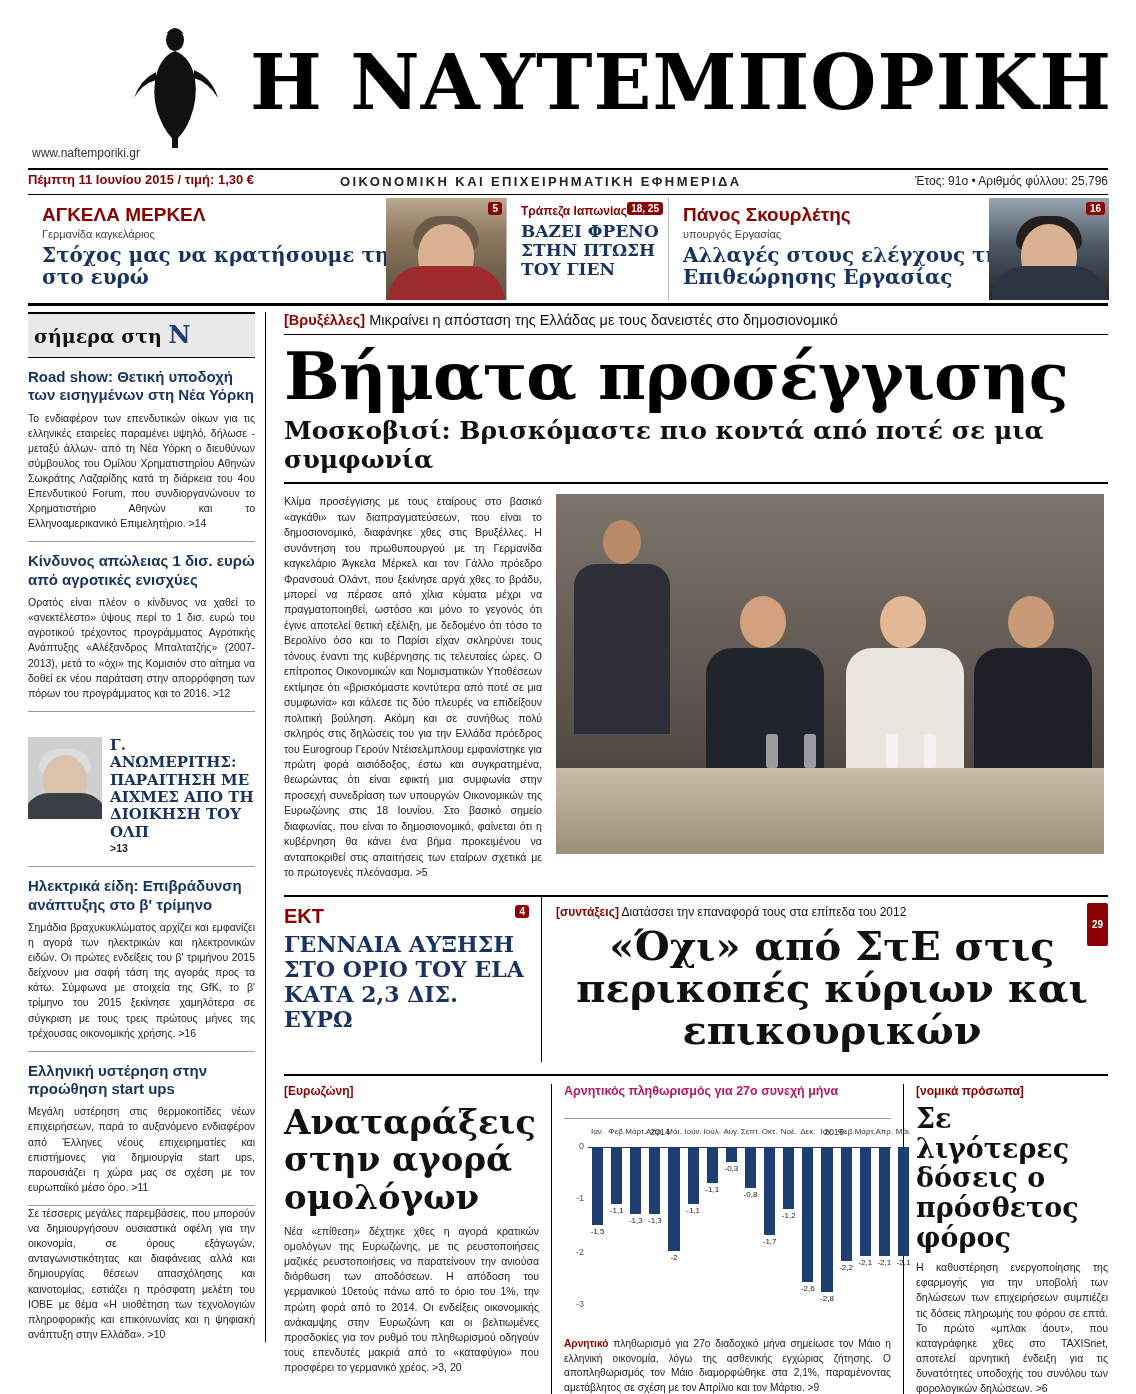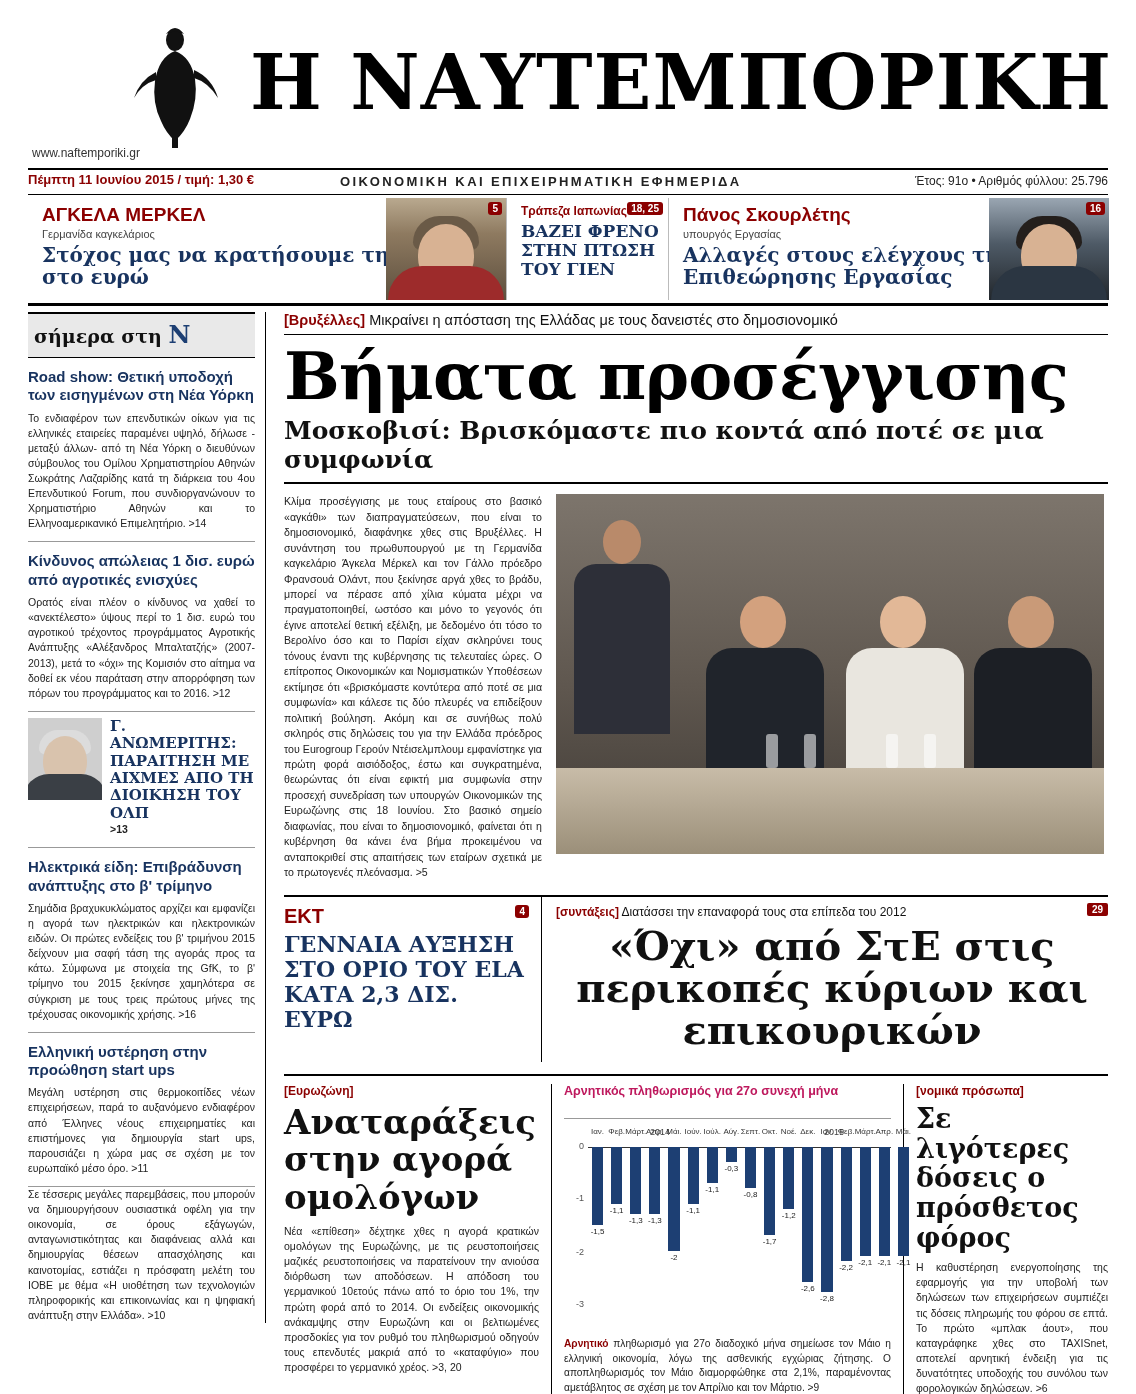--- a/index.html
+++ b/index.html
@@ -41,21 +41,21 @@
   .col-left{position:absolute;left:0;top:0;width:238px;border-right:1px solid #000;padding-right:10px;box-sizing:border-box;}
   .main{position:absolute;left:256px;top:0;width:824px;}
 
   .today-box{border-top:2px solid #000;border-bottom:1px solid #000;padding:6px 0 8px 0;background:#e9e9e9;}
   .today-label{font-family:"DejaVu Serif",serif;font-weight:bold;font-size:19px;color:#111;padding-left:6px;}
   .today-label .n{display:inline-block;font-size:24px;color:#1d3f73;}
   .lead{font-family:"Liberation Sans",sans-serif;font-weight:bold;font-size:15px;line-height:1.22;color:#18335f;margin:10px 0 6px 0;}
   .body-text{font-family:"Liberation Sans",sans-serif;font-size:10.5px;line-height:1.44;color:#222;text-align:justify;}
   .sep{border-top:1px solid #999;margin:10px 0 0 0;}
 
-  .portrait-item{display:flex;gap:8px;margin-top:6px;}
+  .portrait-item{display:flex;gap:8px;margin-top:25px;}
   .portrait{width:74px;height:82px;background:#cfcfcf;flex:0 0 74px;position:relative;overflow:hidden;}
   .portrait .face{background:#d9c3ad;top:18px;width:44px;height:50px;}
   .portrait .hair{background:#dcdcdc;top:12px;width:52px;height:24px;}
   .portrait .shoulders{background:#3a3f45;width:84px;height:26px;}
   .portrait-head{font-family:"DejaVu Serif",serif;font-weight:bold;font-size:15px;line-height:1.16;color:#18335f;}
 
   
   .kicker{font-family:"Liberation Sans",sans-serif;font-size:14.5px;color:#111;border-bottom:1px solid #000;padding-bottom:6px;}
   .kicker .tag{color:#8b0000;font-weight:bold;}
   .headline{font-family:"DejaVu Serif",serif;font-weight:bold;font-size:66px;line-height:1.02;letter-spacing:-1px;color:#000;margin:8px 0 4px 0;}
@@ -74,21 +74,21 @@
 
   
   .mid{display:flex;margin-top:14px;border-top:2px solid #000;}
   .ekt{width:258px;padding:8px 12px 10px 0;border-right:1px solid #000;box-sizing:border-box;position:relative;}
   .ekt-label{font-family:"Liberation Sans",sans-serif;font-weight:bold;font-size:20px;color:#8b0000;}
   .ekt-head{font-family:"DejaVu Serif",serif;font-weight:bold;font-size:22px;line-height:1.14;color:#18335f;margin-top:4px;}
   .ste{flex:1;padding:8px 0 10px 14px;position:relative;}
   .ste-kicker{font-family:"Liberation Sans",sans-serif;font-size:12px;color:#111;}
   .ste-kicker .tag{color:#8b0000;font-weight:bold;}
   .ste-head{font-family:"DejaVu Serif",serif;font-weight:bold;font-size:40px;line-height:1.06;color:#111;text-align:center;margin-top:6px;}
-  .sqtag{position:absolute;top:6px;right:0;font-family:"Liberation Sans",sans-serif;font-size:10px;color:#fff;background:#8b0000;padding:1px 5px;border-radius:2px;font-weight:bold;}
+  .sqtag{position:absolute;top:6px;right:0;font-family:"Liberation Sans",sans-serif;font-size:10px;color:#fff;background:#8b0000;padding:16px 5px;border-radius:2px;font-weight:bold;}
 
   
   .bottom{display:flex;margin-top:12px;border-top:2px solid #000;padding-top:8px;}
   .b-col{box-sizing:border-box;}
   .b1{width:268px;padding-right:12px;border-right:1px solid #000;}
   .b2{width:352px;padding:0 12px;border-right:1px solid #000;}
   .b3{width:204px;padding-left:12px;}
   .b-tag{font-family:"Liberation Sans",sans-serif;font-size:12px;color:#8b0000;font-weight:bold;}
   .b-head{font-family:"DejaVu Serif",serif;font-weight:bold;font-size:34px;line-height:1.1;color:#111;margin:6px 0 8px 0;}
   .b-head.small{font-size:27px;}

